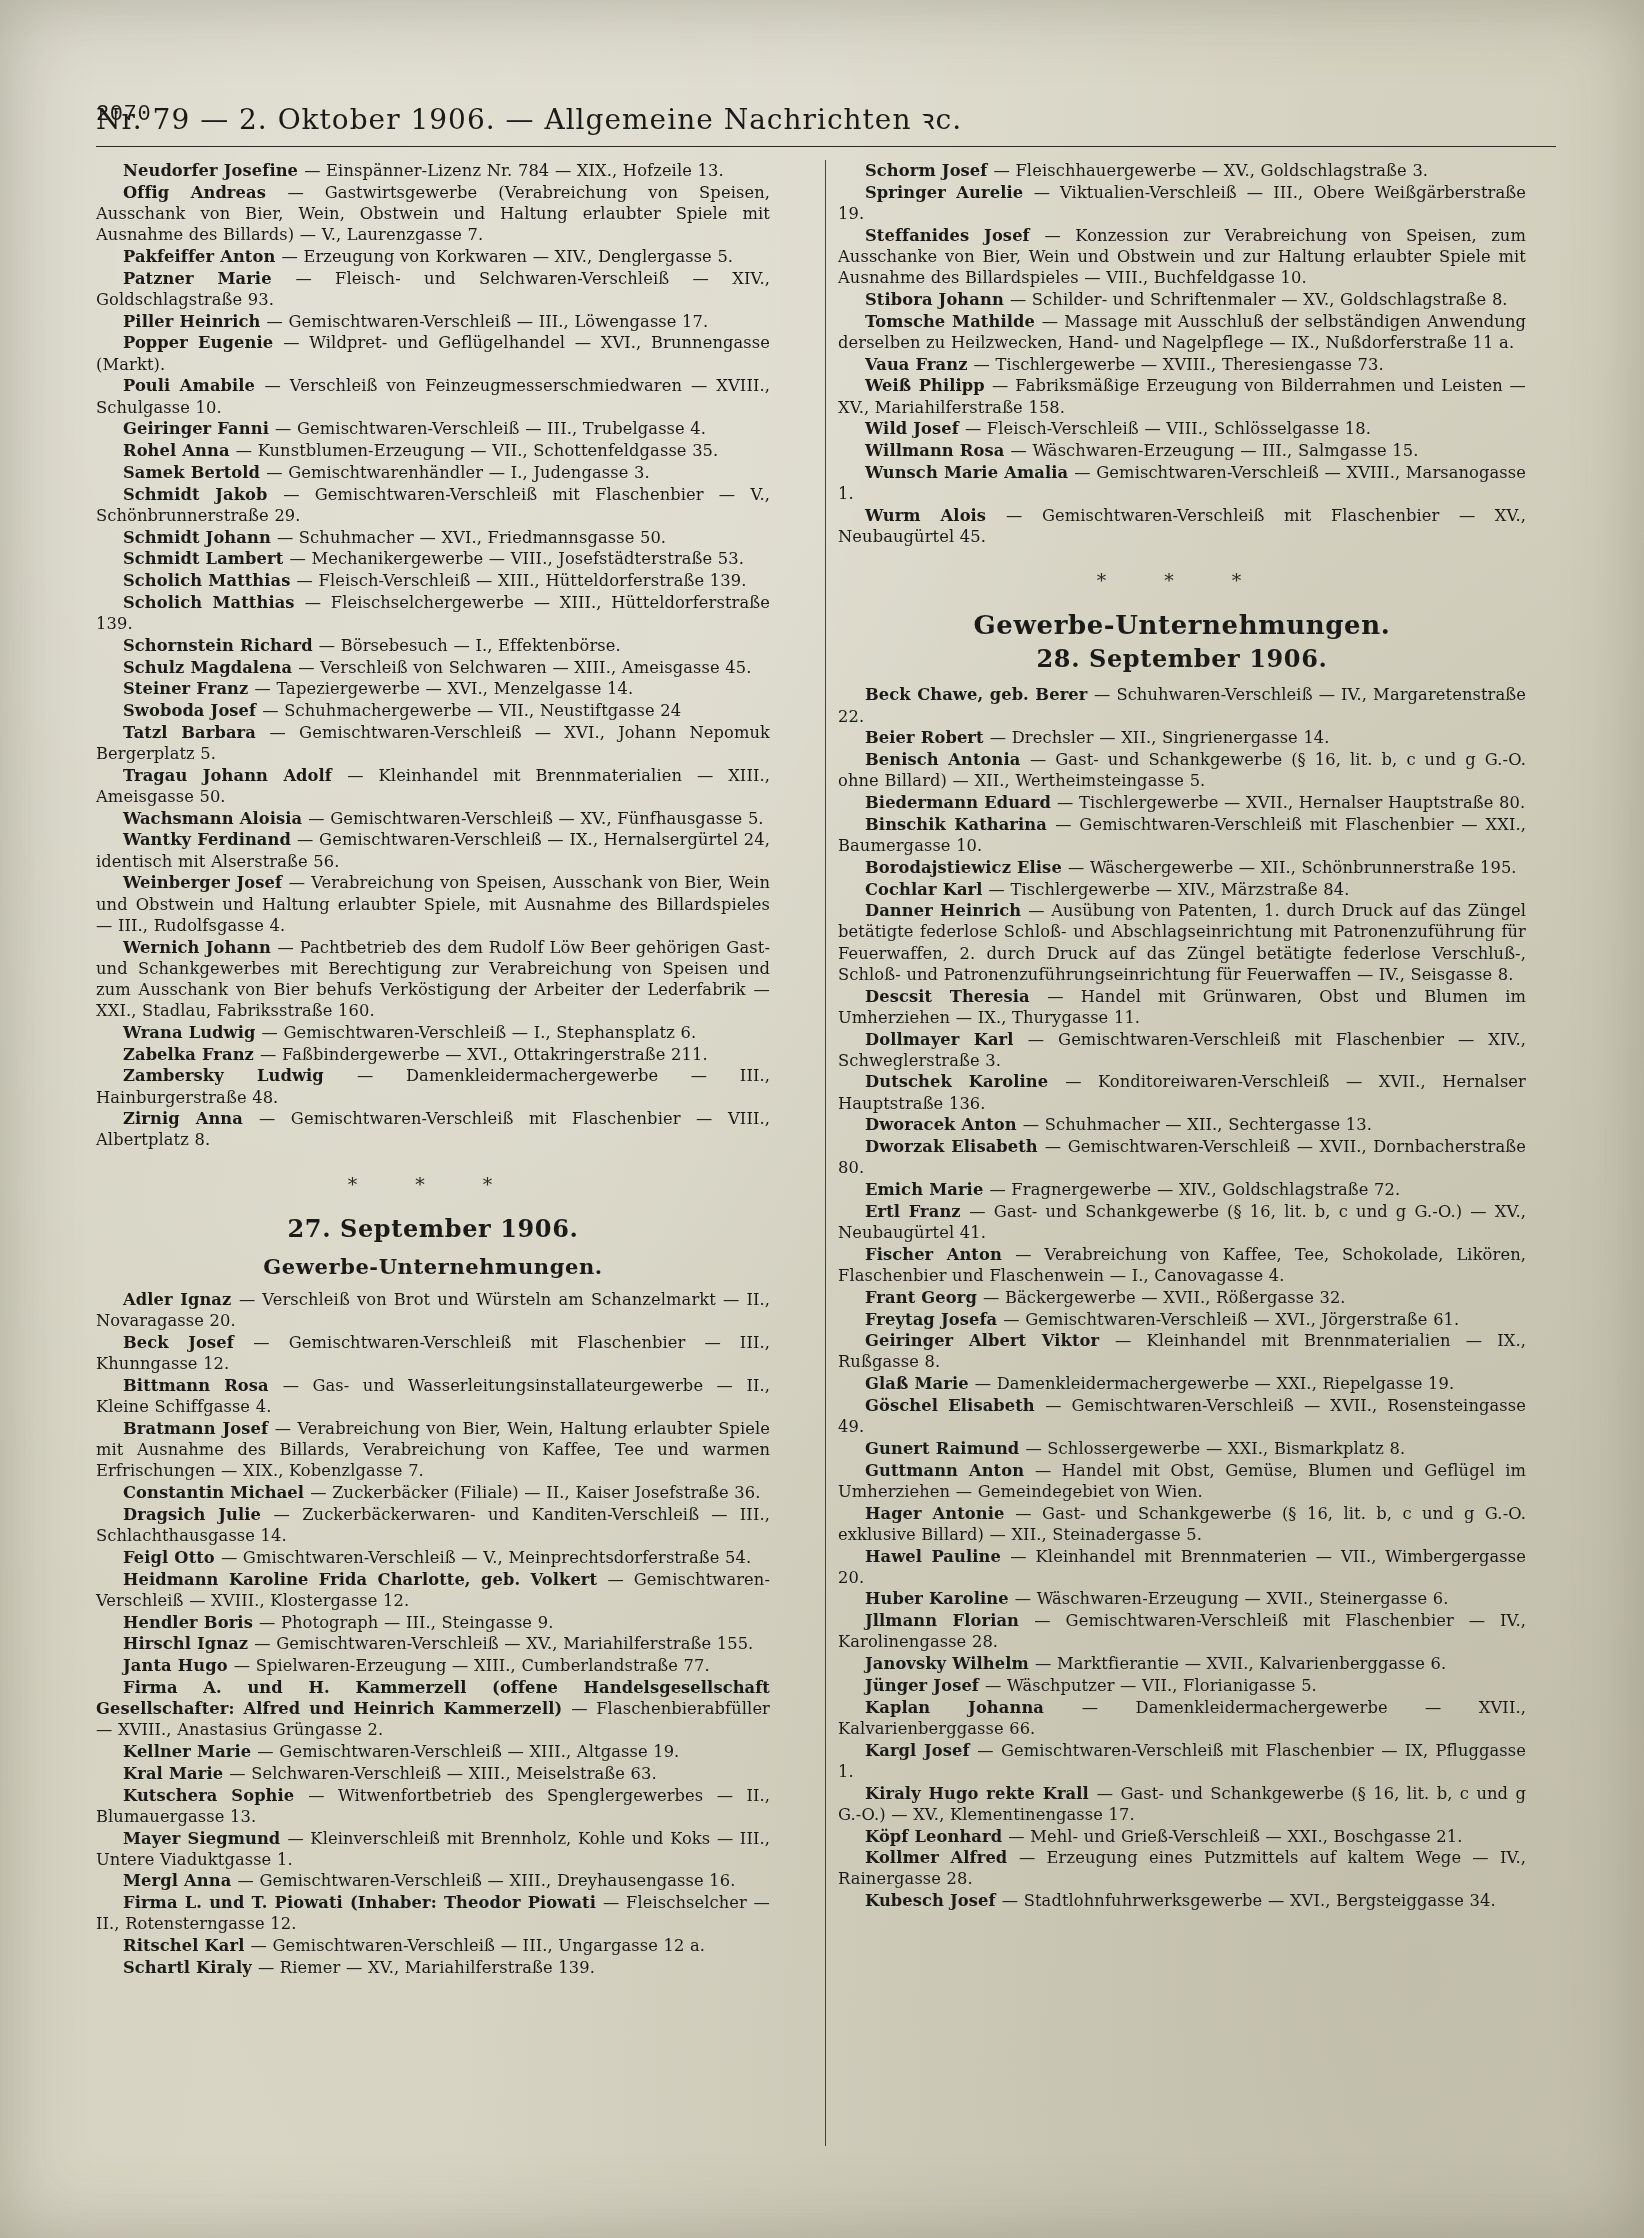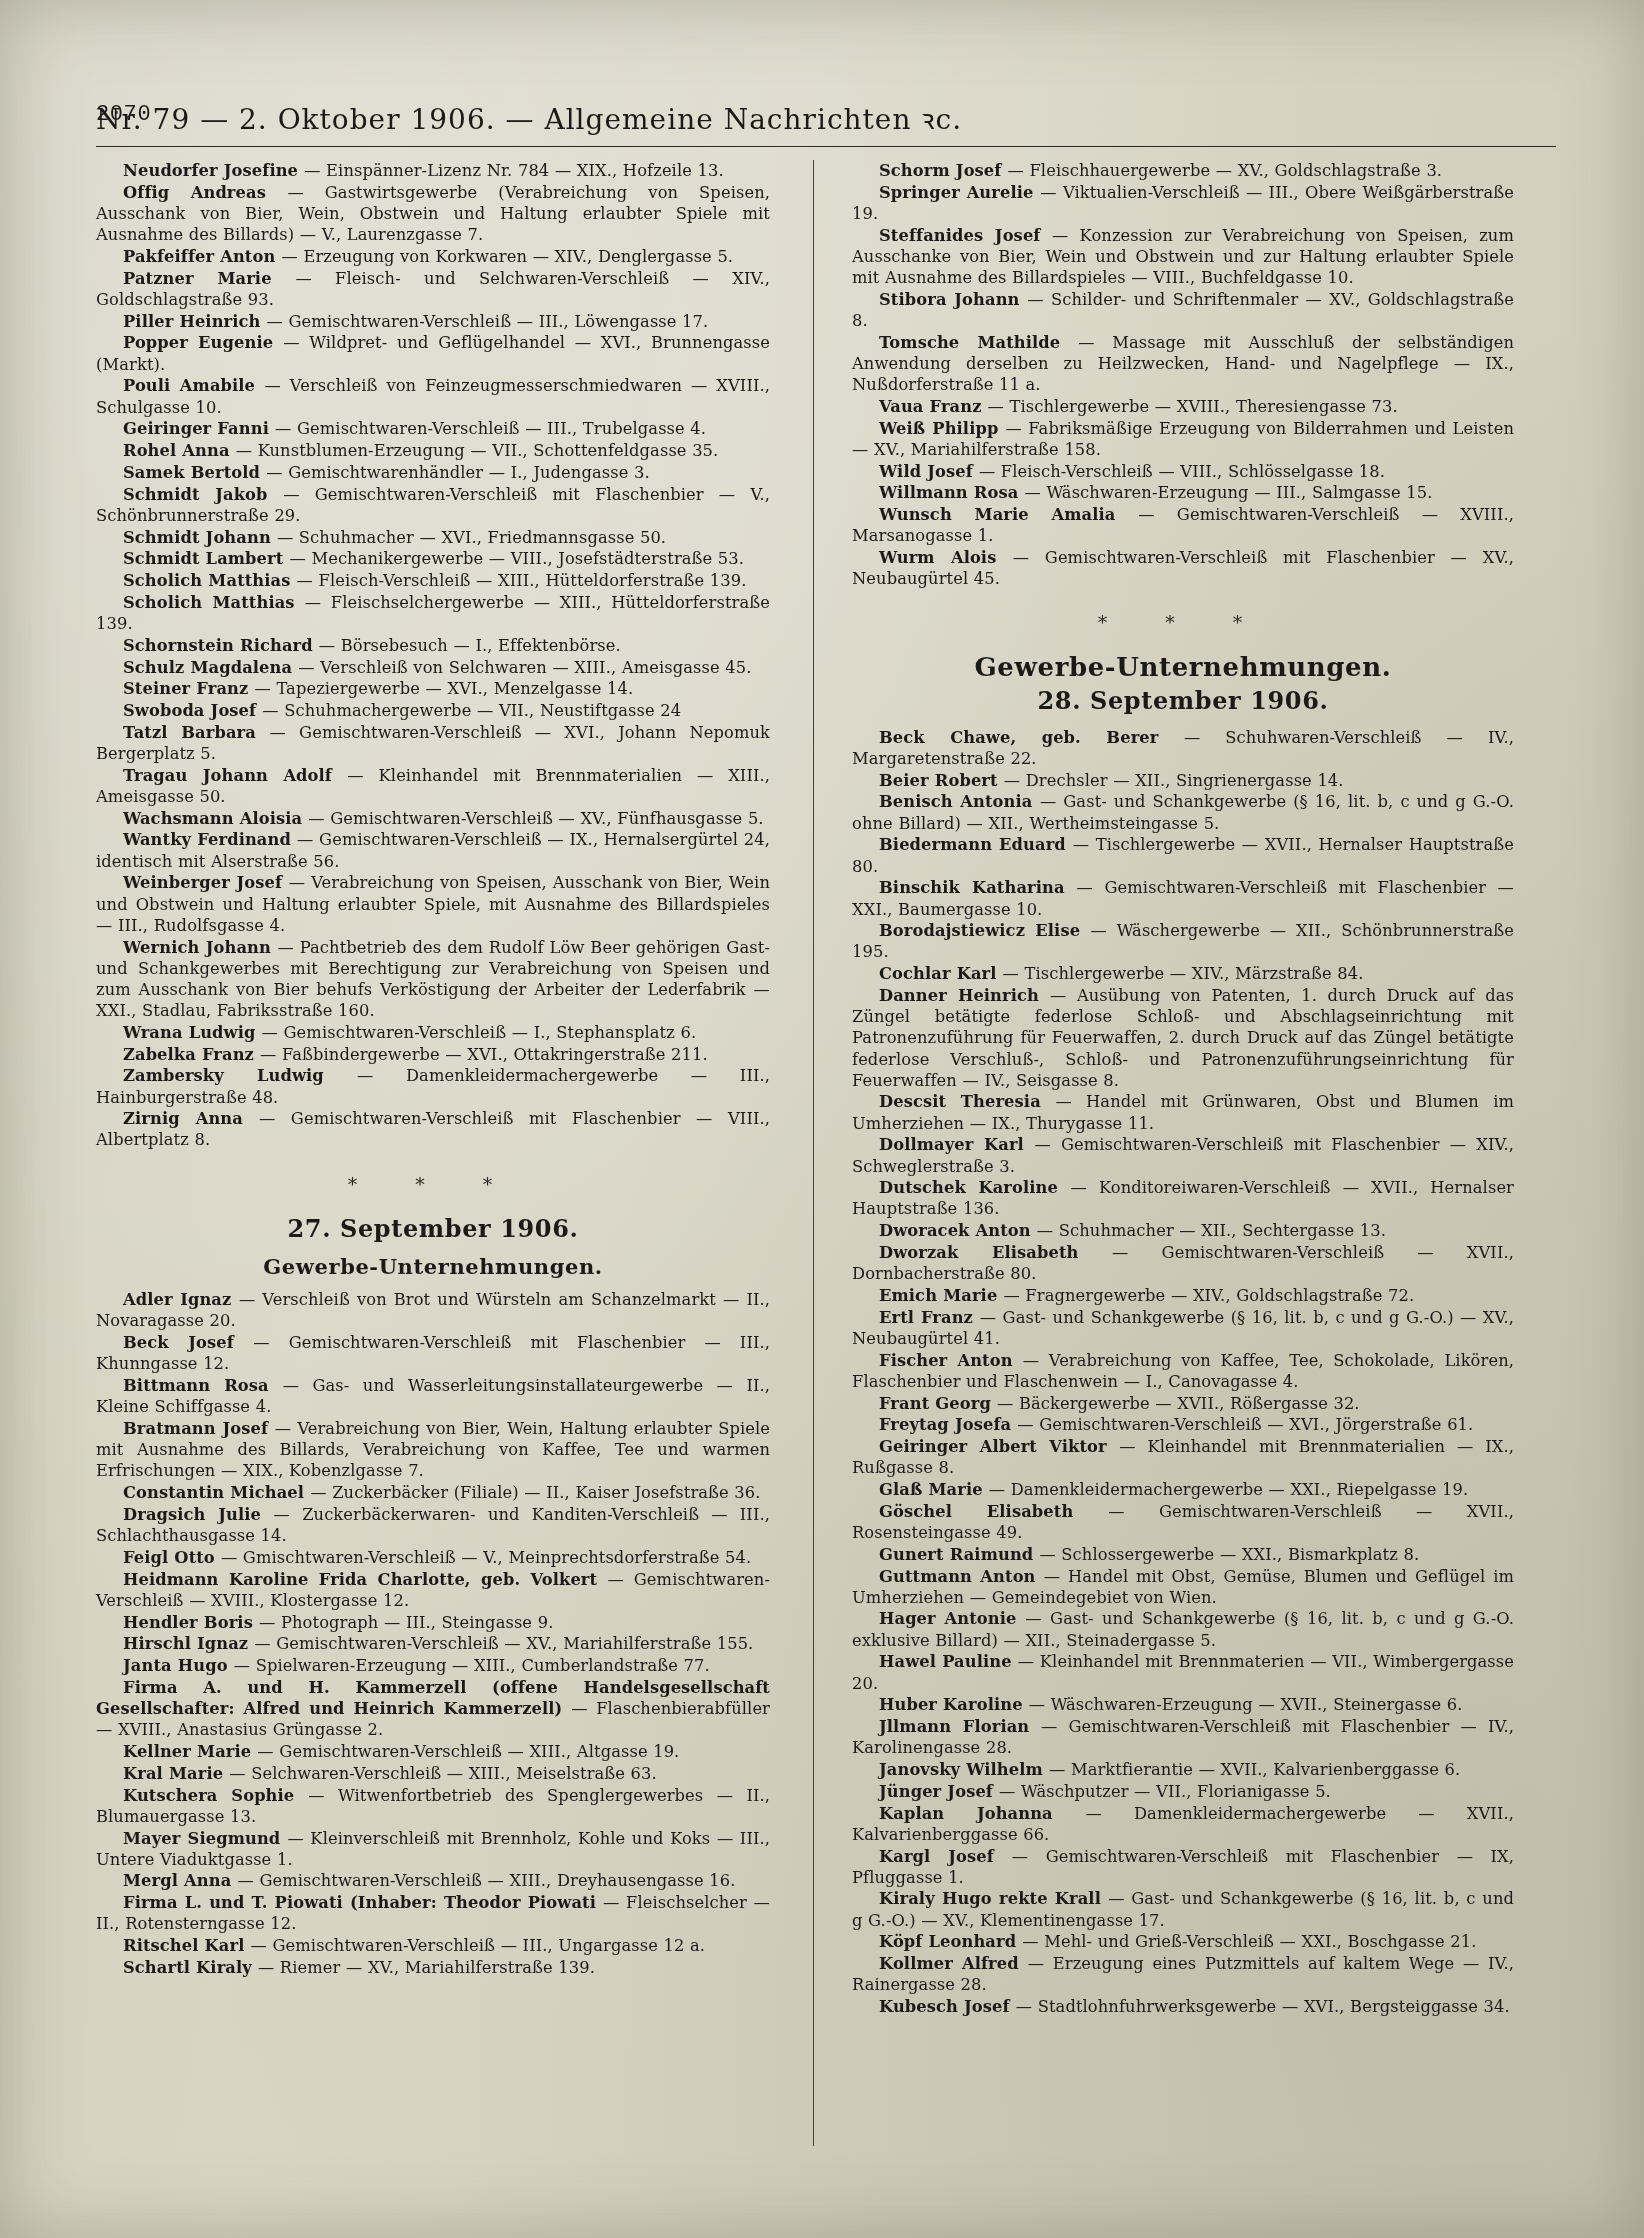--- a/index.html
+++ b/index.html
@@ -71,21 +71,21 @@
   .columns {
     display: flex;
     gap: 16px;
     height: 1986px;
   }
   .col {
     width: 701px;
     box-sizing: border-box;
   }
   .col.left { padding-right: 27px; }
-  .col.right { padding-left: 38px; border-left: 1.3px solid #45443a; }
+  .col.right { padding-left: 12px; border-left: 1.3px solid #45443a; margin-left: 12px; }
 
   .entry {
     font-size: 16.3px;
     line-height: 1.30;
     text-indent: 27px;
     margin: 0 0 0.6px 0;
     text-align: justify;
     word-spacing: 0.3px;
     letter-spacing: 0.1px;
   }

